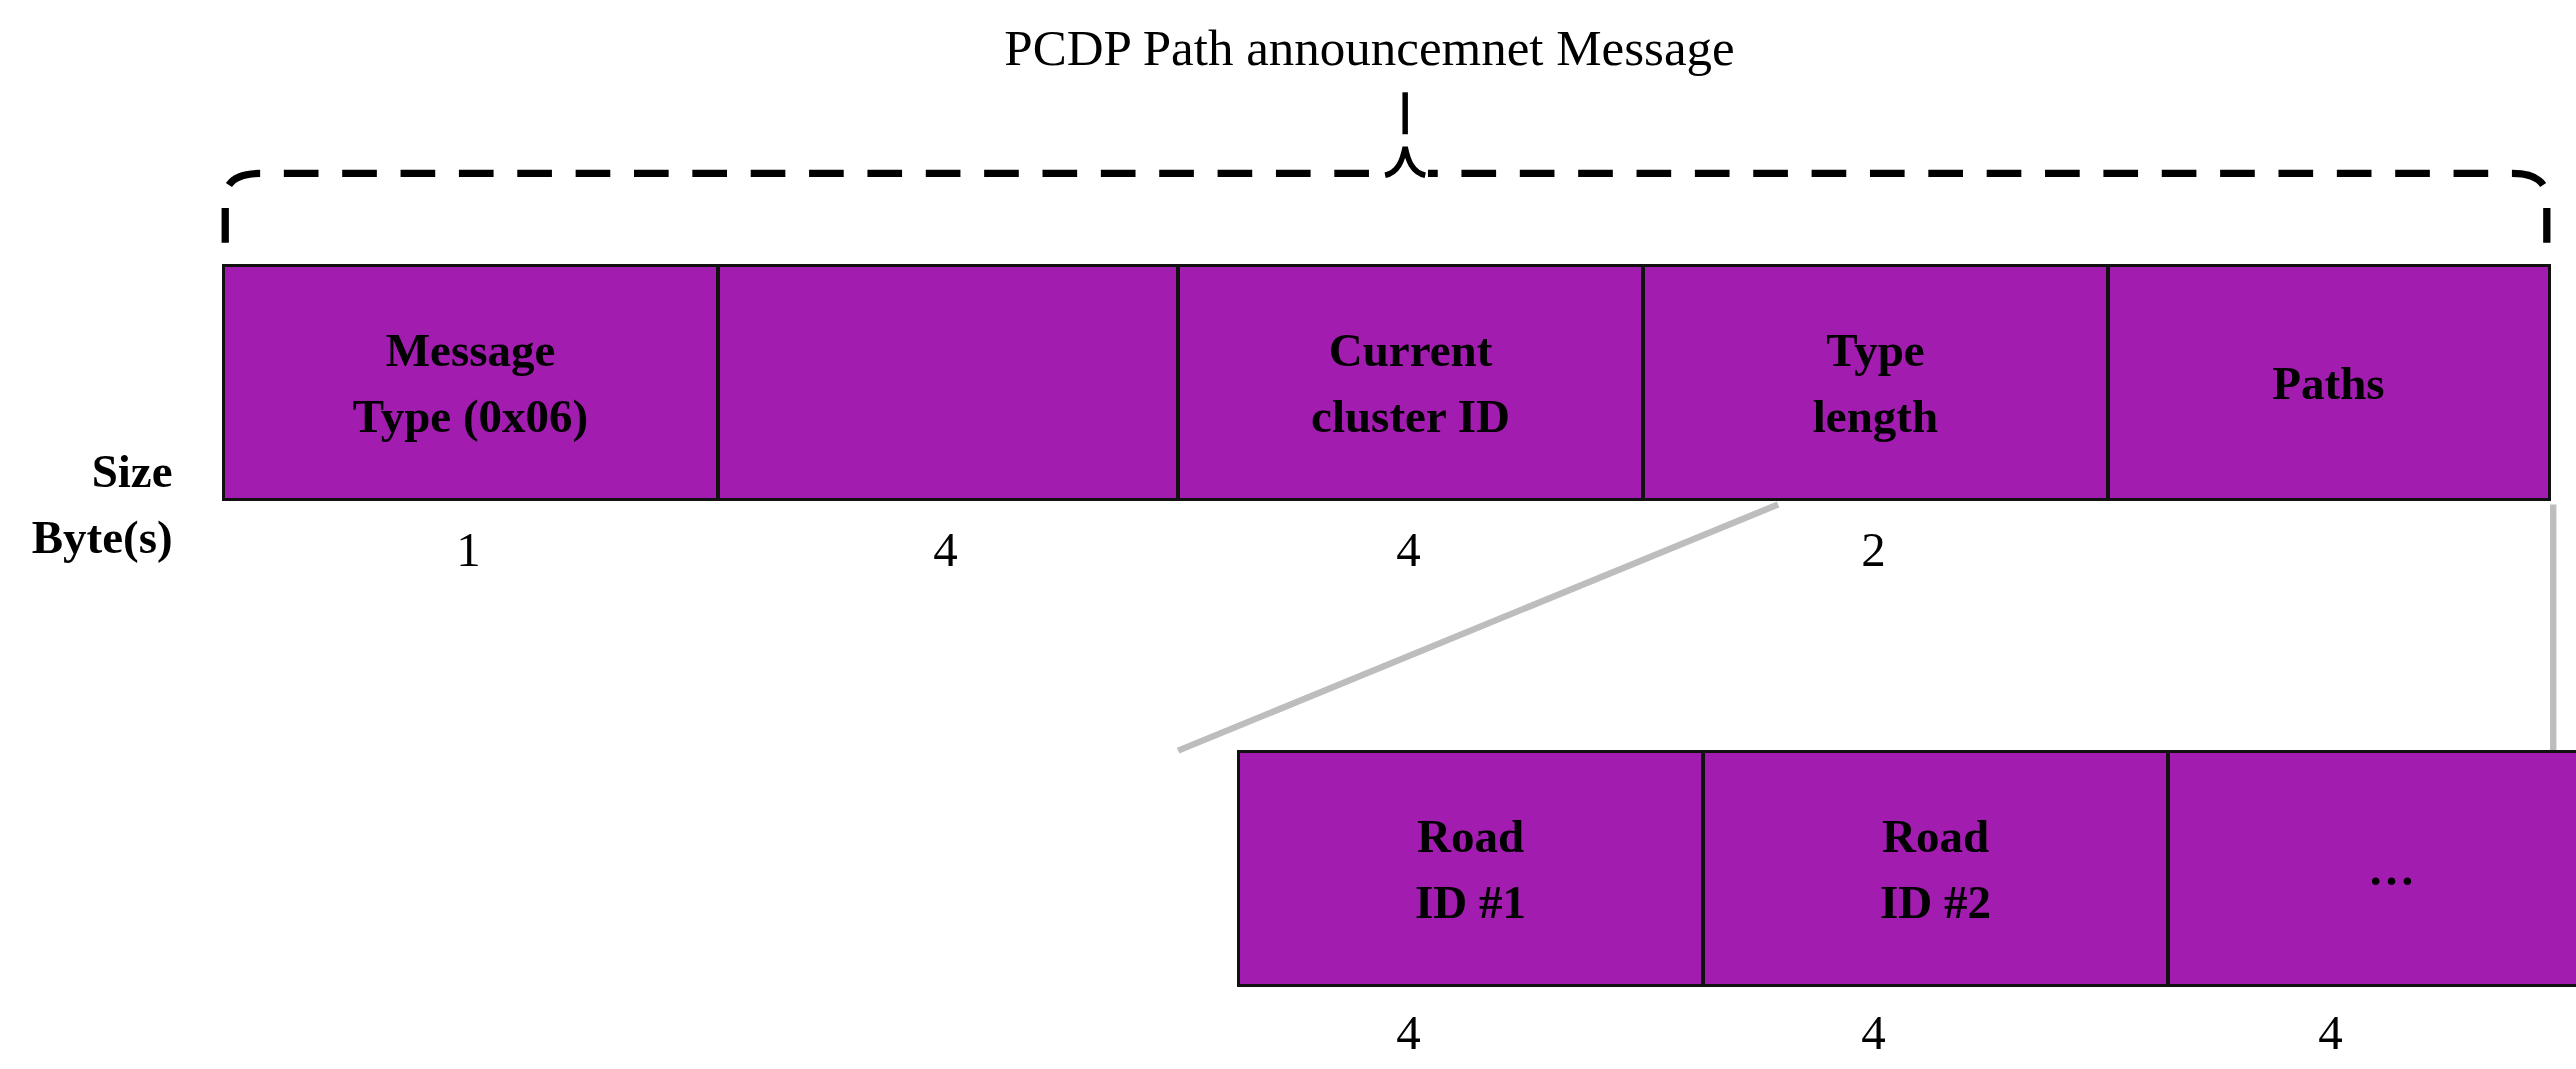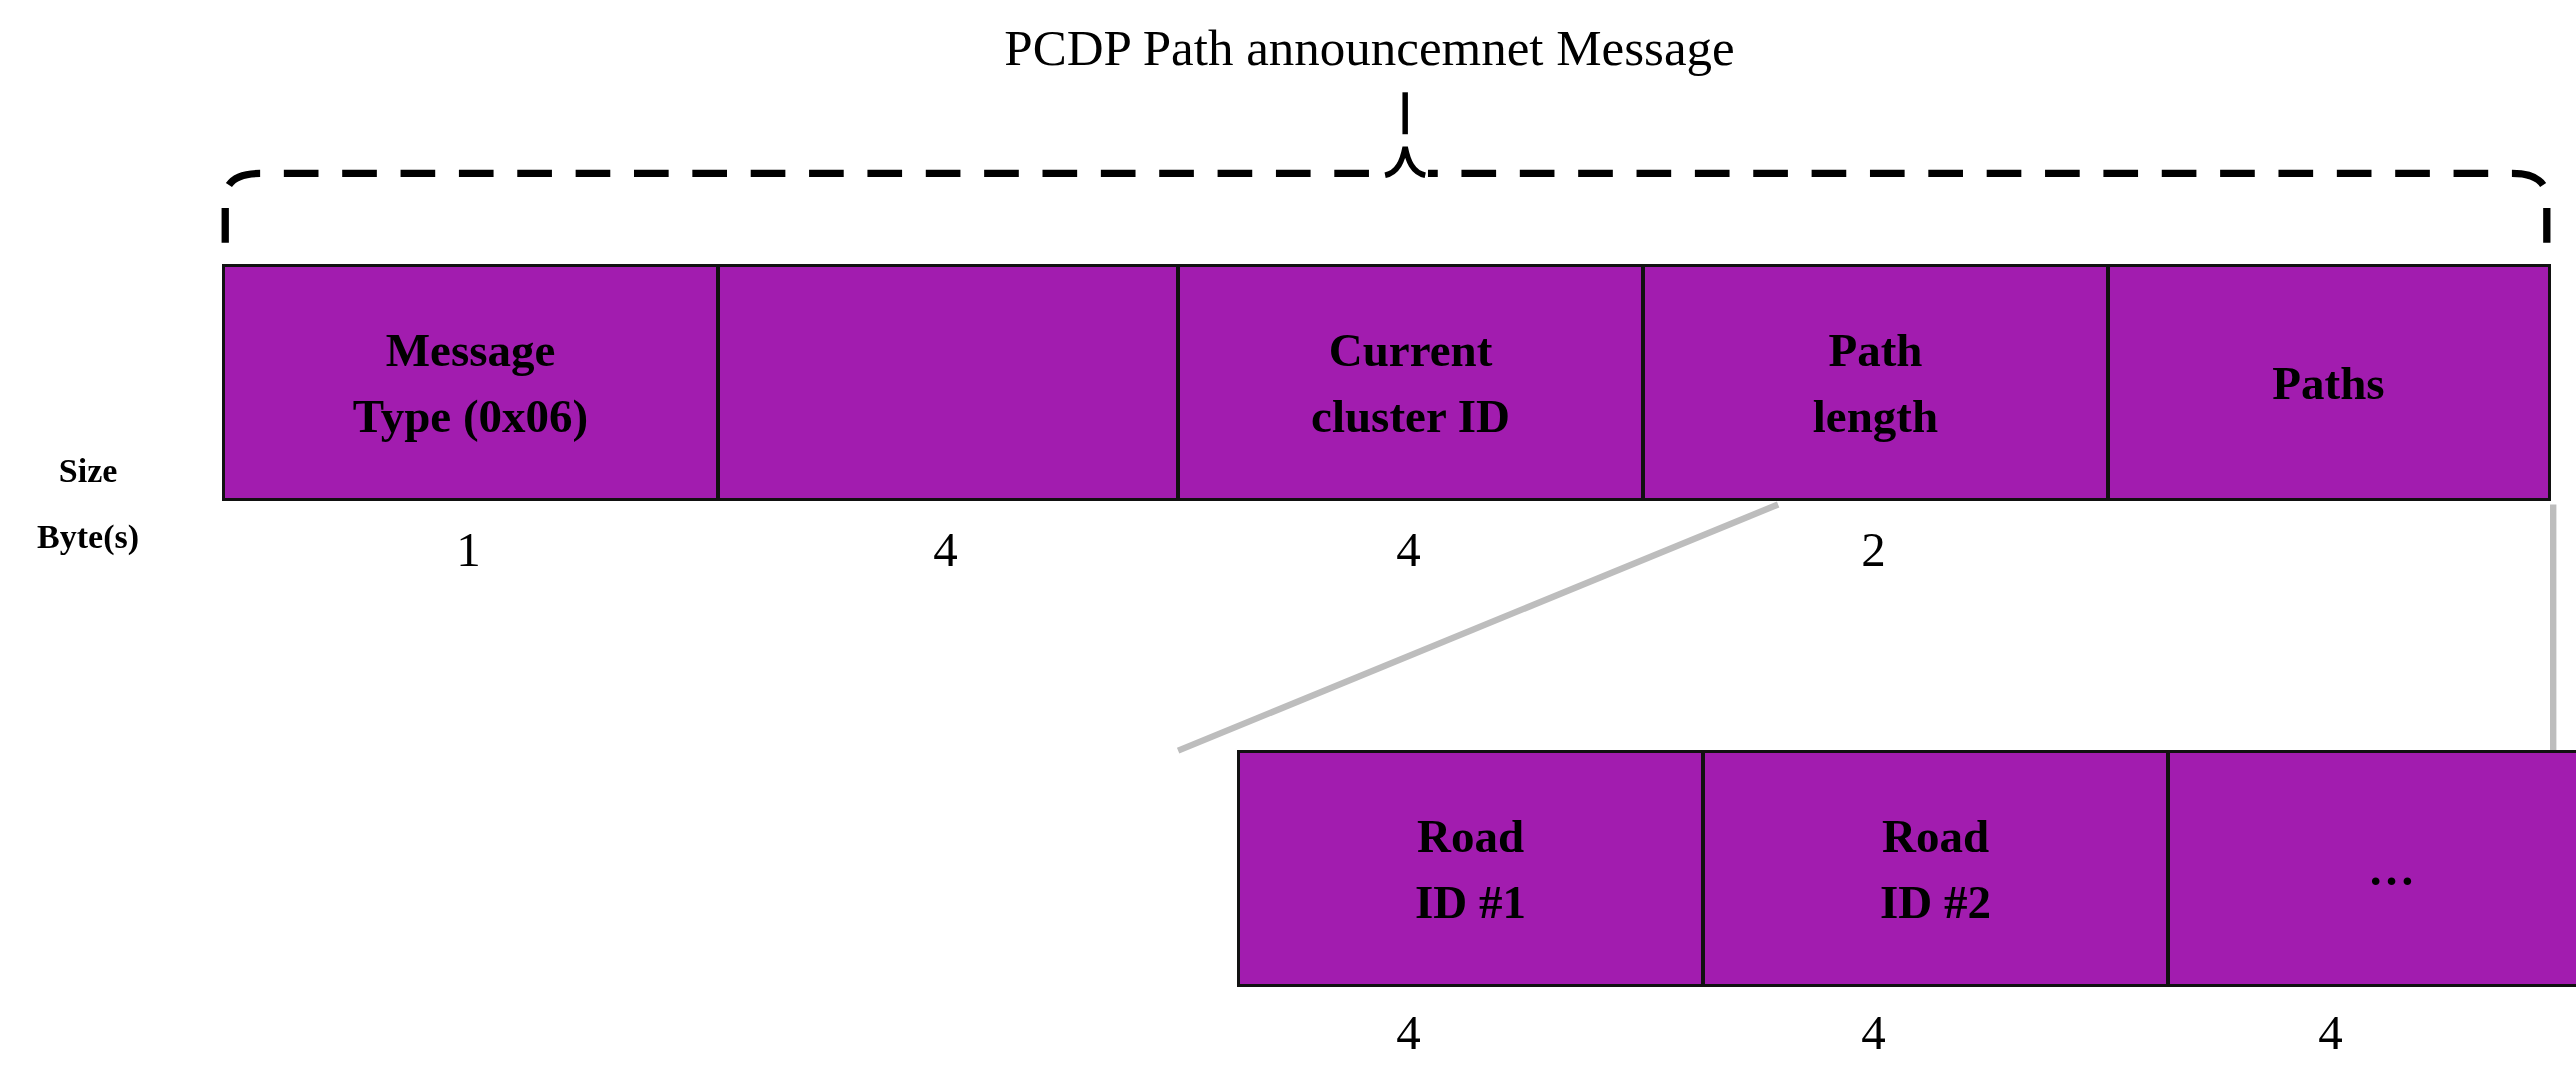--- a/index.html
+++ b/index.html
@@ -13,22 +13,22 @@
     color: #000;
   }
   .abs { position: absolute; }
   .figure-title {
     left: 640px; top: 21px; width: 1459px;
     font-size: 51px; line-height: 55px;
     text-align: center; white-space: nowrap;
   }
   .size-axis-label {
     left: 3.6px; top: 438px; width: 169px;
-    font-size: 34px; font-weight: 700; line-height: 66px;
-    text-align: center; white-space: pre-line;
+    font-size: 47px; font-weight: 700; line-height: 66px;
+    text-align: right; white-space: pre-line;
   }
   .ptable {
     box-sizing: border-box;
     border: 3.6px solid #111;
     background: #a21caf;
   }
   .msg-table { left: 222px; top: 264px; width: 2329px; height: 237px; }
   .paths-table { left: 1237px; top: 750px; width: 1381px; height: 237px; }
   .pcell {
     position: absolute; top: 0; height: 100%;
@@ -90,21 +90,21 @@
 Byte(s)</div>
 
   <div class="abs ptable msg-table">
     <div class="pcell t1c1">Message
 Type (0x06)</div>
     <div class="vsep t1s1"></div>
     <div class="vsep t1s2"></div>
     <div class="pcell t1c3">Current
 cluster ID</div>
     <div class="vsep t1s3"></div>
-    <div class="pcell t1c4">Path
+    <div class="pcell t1c4">Type
 length</div>
     <div class="vsep t1s4"></div>
     <div class="pcell t1c5">Paths</div>
   </div>
 
   <div class="abs size-val size-row1 sv1">1</div>
   <div class="abs size-val size-row1 sv2">4</div>
   <div class="abs size-val size-row1 sv3">4</div>
   <div class="abs size-val size-row1 sv4">2</div>
 

